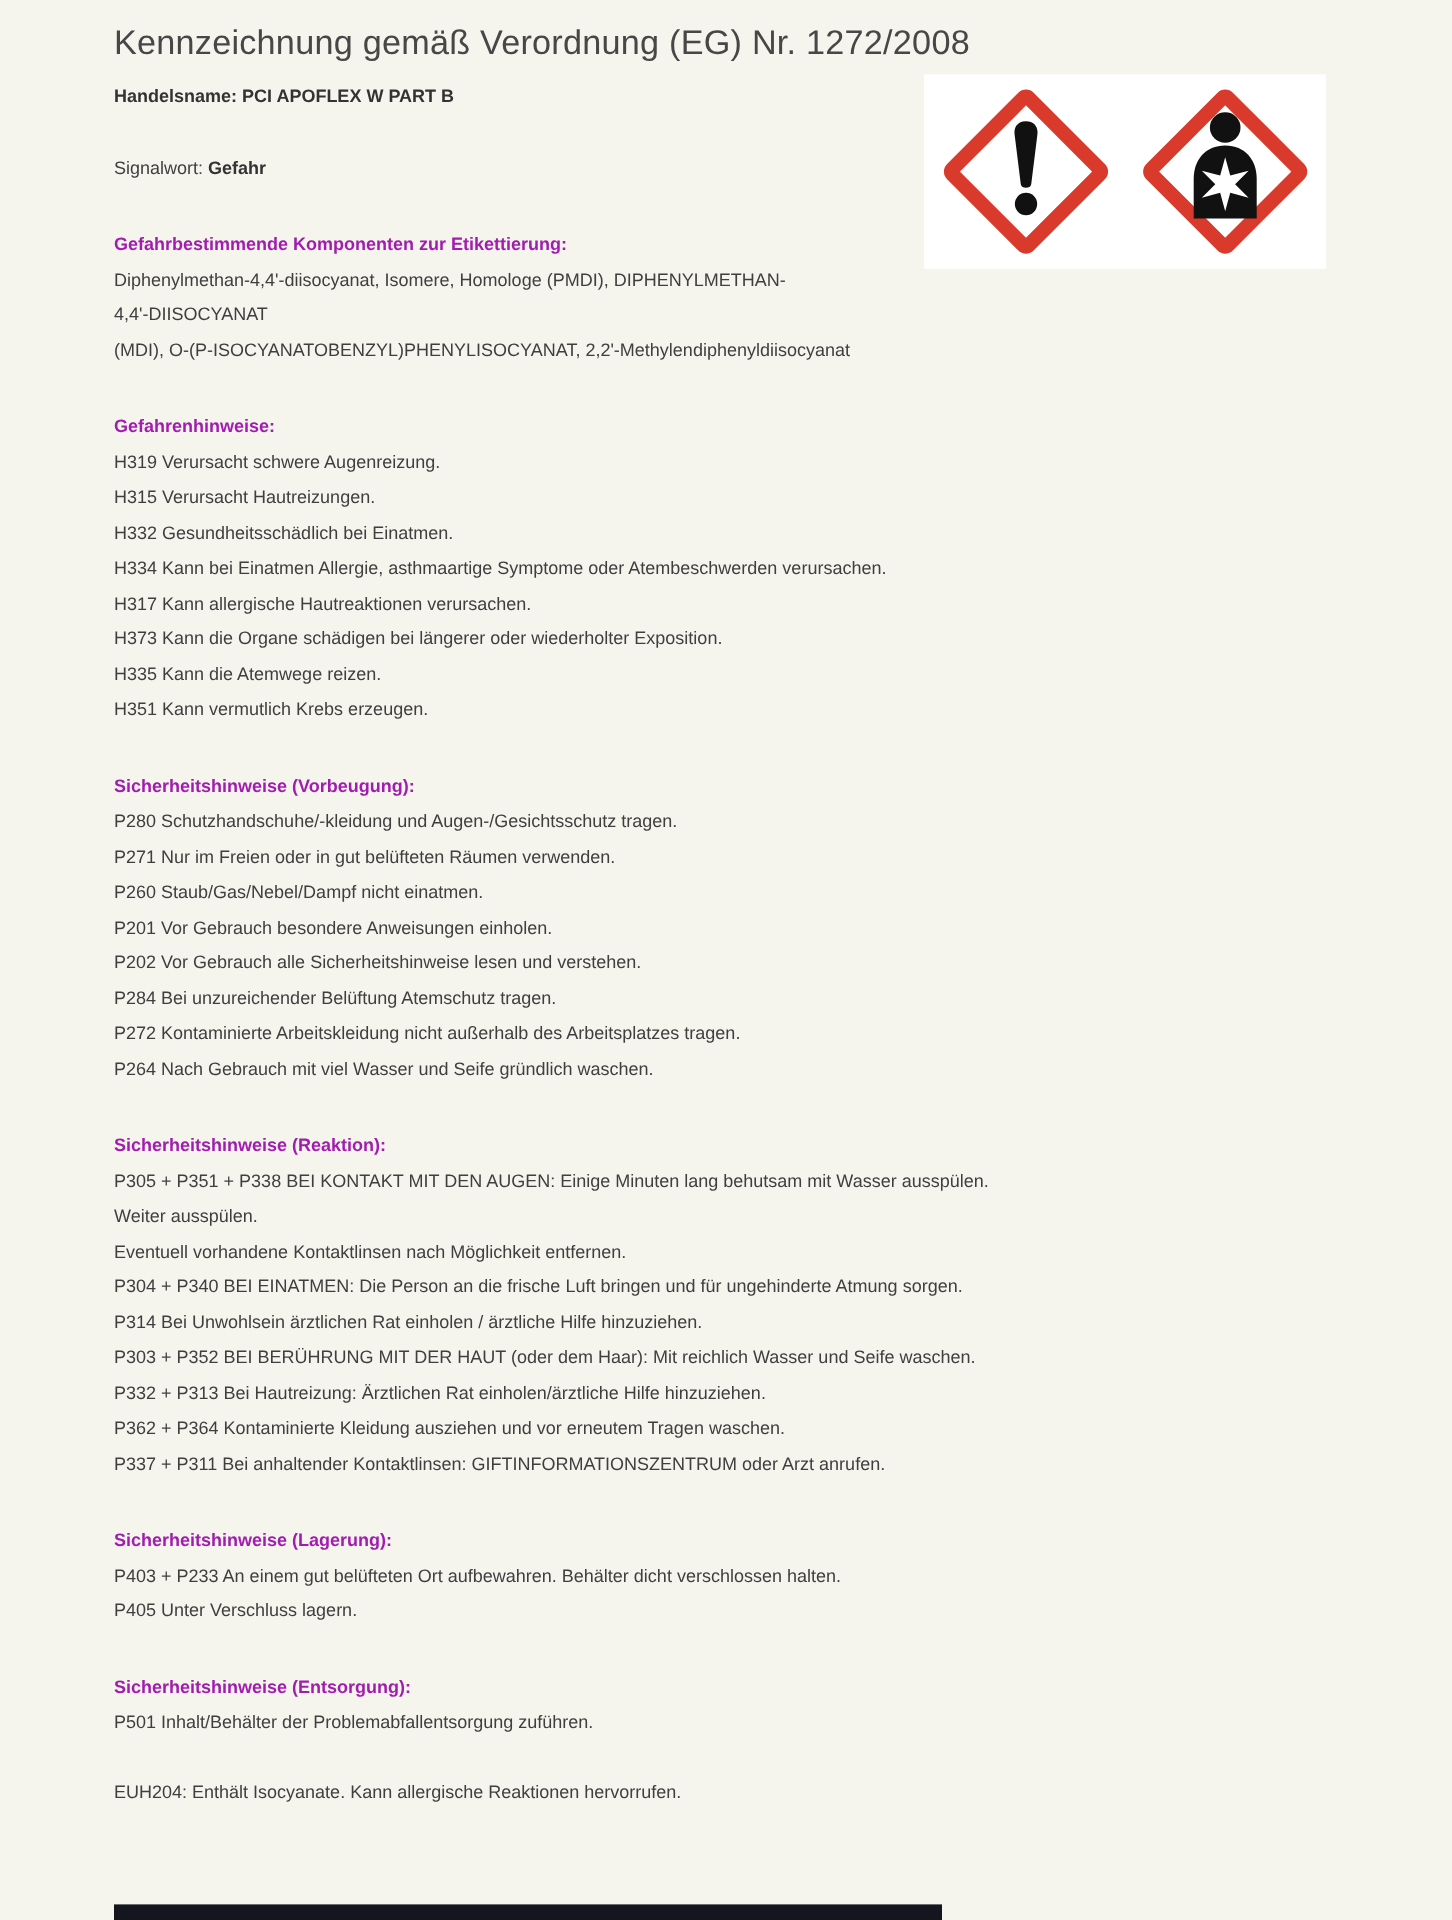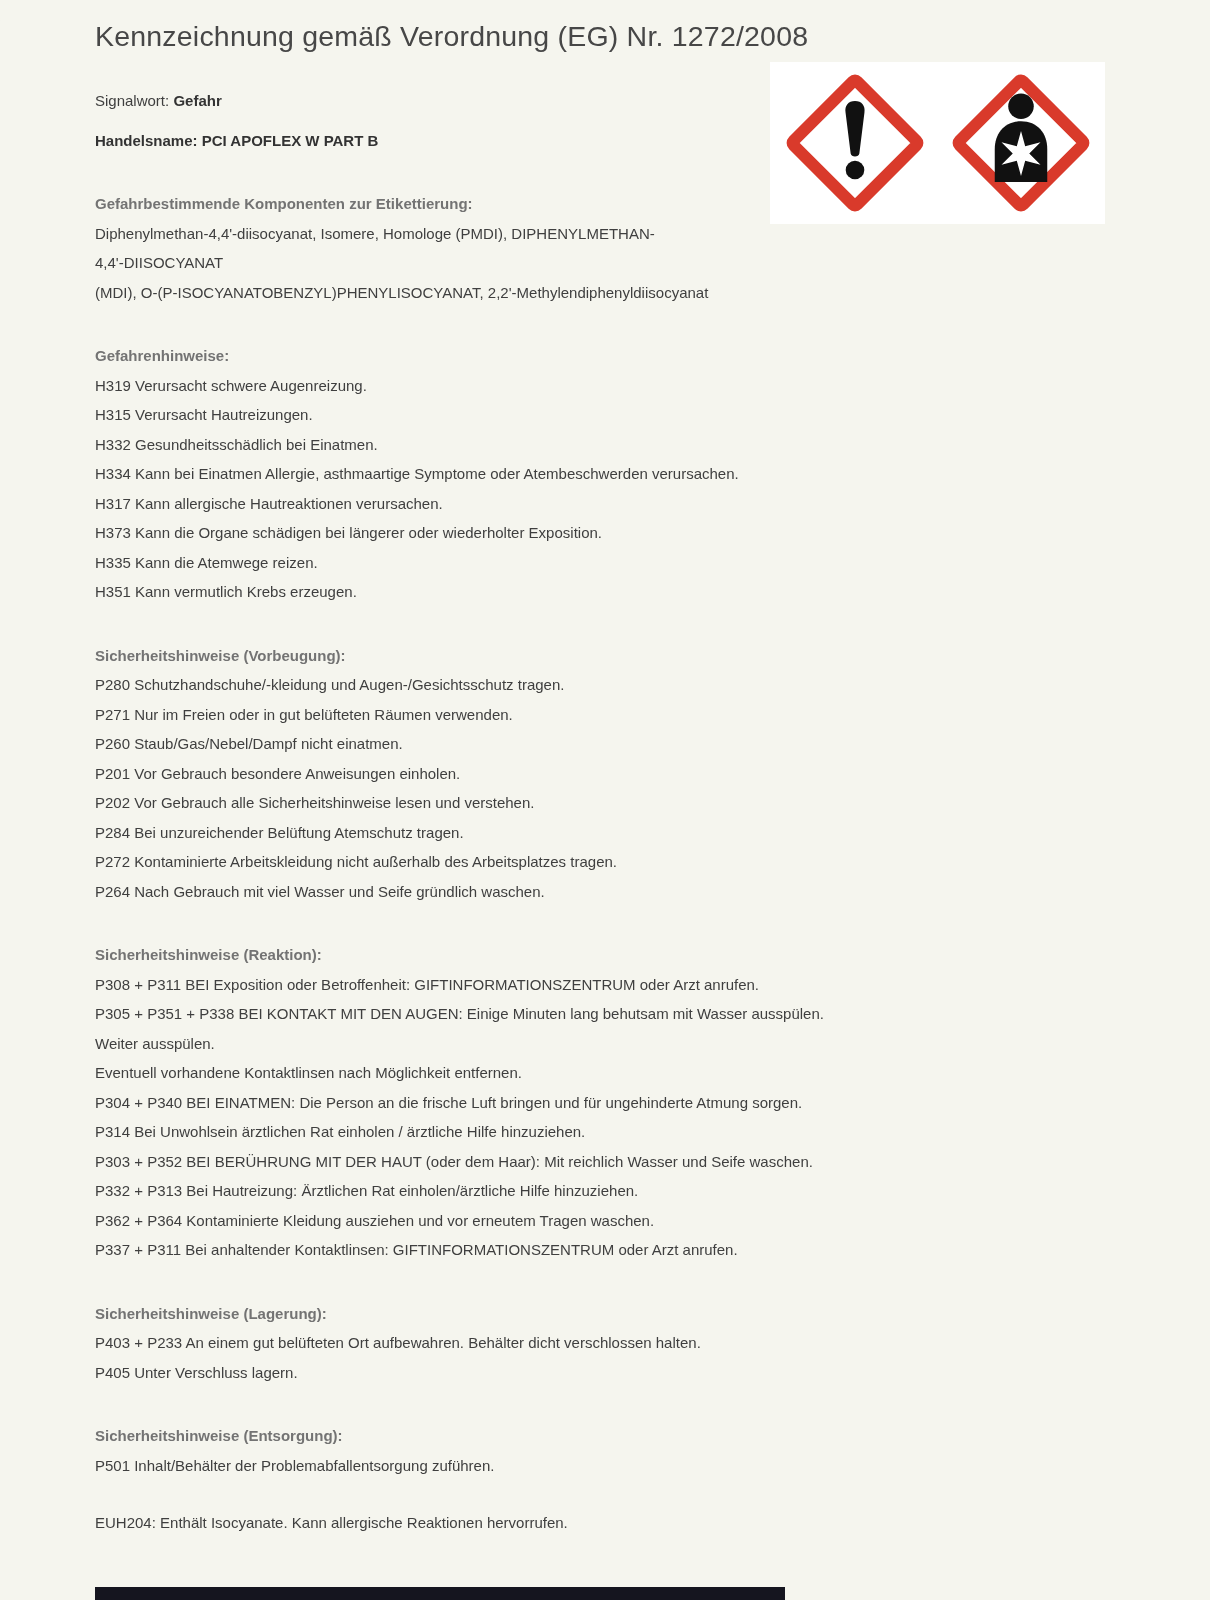--- a/index.html
+++ b/index.html
@@ -32,21 +32,21 @@
     white-space: nowrap;
   }
   .bold { font-weight: 700; color: #333; }
   .handelsname { margin-top: 10px; }
   .signalwort { margin-top: 30px; }
   .sec { margin-top: 34px; }
   .sec-heading {
     font-size: 15px;
     line-height: 29.5px;
     font-weight: 700;
-    color: #737373;
+    color: #a21caf;
     white-space: nowrap;
   }
   .euh { margin-top: 28px; }
   .pictogram-panel {
     position: absolute;
     top: 62px;
     left: 770px;
     width: 335px;
     height: 162px;
     background: #ffffff;
@@ -65,23 +65,23 @@
     background: #15151f;
   }
 </style>
 </head>
 <body>
 
 <div class="page">
 
   <h1 class="doc-title">Kennzeichnung gemäß Verordnung (EG) Nr. 1272/2008</h1>
 
+  <p class="line bold handelsname">Handelsname: PCI APOFLEX W PART B</p>
+
   <p class="line signalwort"><span>Signalwort:</span>&nbsp;<span class="bold">Gefahr</span></p>
-
-  <p class="line bold handelsname">Handelsname: PCI APOFLEX W PART B</p>
 
   <section class="sec">
     <h2 class="sec-heading">Gefahrbestimmende Komponenten zur Etikettierung:</h2>
     <div>
         <p class="line">Diphenylmethan-4,4'-diisocyanat, Isomere, Homologe (PMDI), DIPHENYLMETHAN-</p>
         <p class="line">4,4'-DIISOCYANAT</p>
         <p class="line">(MDI), O-(P-ISOCYANATOBENZYL)PHENYLISOCYANAT, 2,2'-Methylendiphenyldiisocyanat</p>
       </div>
   </section>
 
@@ -109,21 +109,20 @@
         <p class="line">P202 Vor Gebrauch alle Sicherheitshinweise lesen und verstehen.</p>
         <p class="line">P284 Bei unzureichender Belüftung Atemschutz tragen.</p>
         <p class="line">P272 Kontaminierte Arbeitskleidung nicht außerhalb des Arbeitsplatzes tragen.</p>
         <p class="line">P264 Nach Gebrauch mit viel Wasser und Seife gründlich waschen.</p>
       </div>
   </section>
 
   <section class="sec">
     <h2 class="sec-heading">Sicherheitshinweise (Reaktion):</h2>
     <div>
-        <p class="line">P308 + P311 BEI Exposition oder Betroffenheit: GIFTINFORMATIONSZENTRUM oder Arzt anrufen.</p>
         <p class="line">P305 + P351 + P338 BEI KONTAKT MIT DEN AUGEN: Einige Minuten lang behutsam mit Wasser ausspülen.</p>
         <p class="line">Weiter ausspülen.</p>
         <p class="line">Eventuell vorhandene Kontaktlinsen nach Möglichkeit entfernen.</p>
         <p class="line">P304 + P340 BEI EINATMEN: Die Person an die frische Luft bringen und für ungehinderte Atmung sorgen.</p>
         <p class="line">P314 Bei Unwohlsein ärztlichen Rat einholen / ärztliche Hilfe hinzuziehen.</p>
         <p class="line">P303 + P352 BEI BERÜHRUNG MIT DER HAUT (oder dem Haar): Mit reichlich Wasser und Seife waschen.</p>
         <p class="line">P332 + P313 Bei Hautreizung: Ärztlichen Rat einholen/ärztliche Hilfe hinzuziehen.</p>
         <p class="line">P362 + P364 Kontaminierte Kleidung ausziehen und vor erneutem Tragen waschen.</p>
         <p class="line">P337 + P311 Bei anhaltender Kontaktlinsen: GIFTINFORMATIONSZENTRUM oder Arzt anrufen.</p>
       </div>

